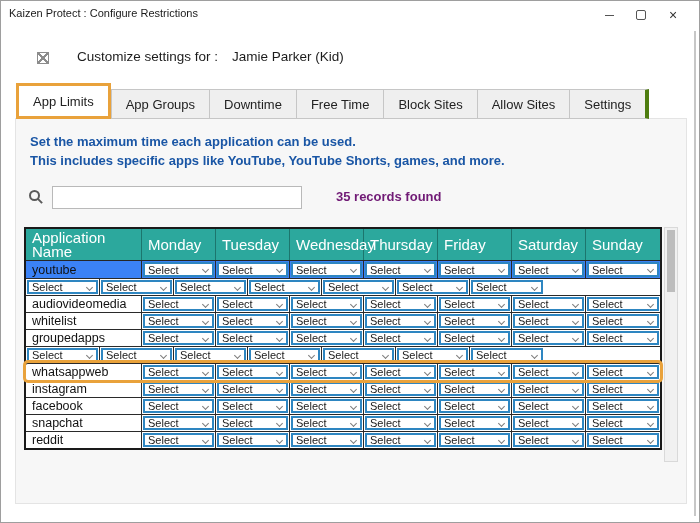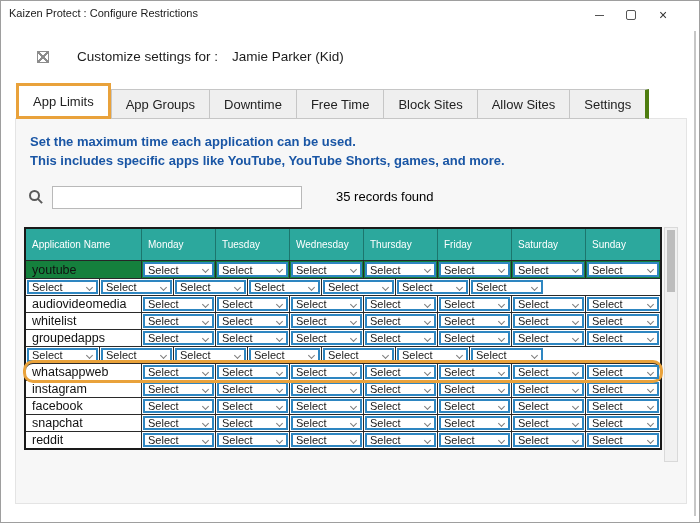--- a/index.html
+++ b/index.html
@@ -1,29 +1,29 @@
 <!DOCTYPE html>
 <html><head>
 <meta charset="utf-8">
 <style>
   * { margin:0; padding:0; box-sizing:border-box; }
   html,body { width:700px; height:523px; background:#fff; font-family:"Liberation Sans", sans-serif; }
   .window { position:absolute; inset:0; width:700px; height:523px; background:#fff; border:1px solid #9e9e9e; overflow:hidden; }
 
   
-  .titlebar { position:absolute; top:0; left:0; right:12px; height:28px; background:#fff; }
+  .titlebar { position:absolute; top:0; left:0; right:2px; height:28px; background:#fff; }
   .window-title { position:absolute; left:8px; top:6px; font-size:11px; color:#1a1a1a; }
   .win-controls { position:absolute; right:8px; top:2px; display:flex; }
   .win-btn { width:32px; height:24px; display:flex; align-items:center; justify-content:center; color:#444; cursor:default; }
   .min-glyph { width:9px; height:1px; background:#555; }
   .max-glyph { width:10px; height:10px; border:1px solid #555; border-radius:2px; }
   .close-glyph { font-size:14px; color:#333; line-height:1; }
 
   
-  .customize { position:absolute; top:48px; left:36px; display:flex; align-items:center; }
+  .customize { position:absolute; top:48px; left:36px; display:flex; align-items:flex-end; }
   .broken-img-icon { width:12px; height:12px; border:1px solid #8c8c8c; background:
       linear-gradient(45deg, transparent 44%, #8c8c8c 44%, #8c8c8c 56%, transparent 56%),
       linear-gradient(-45deg, transparent 44%, #8c8c8c 44%, #8c8c8c 56%, transparent 56%); }
   .customize-label { margin-left:28px; font-size:13.5px; color:#1c1c1c; }
   .profile-name { margin-left:14px; font-size:13.5px; color:#1c1c1c; }
 
   
   .tabbar { position:absolute; top:88px; left:15px; height:30px; display:flex; align-items:flex-end; z-index:5; }
   .tab { height:30px; padding:0 14px; display:flex; align-items:center; font-size:13px; color:#222;
          background:#efefef; border:1px solid #c6c6c6; border-right:none; white-space:nowrap; cursor:default; }
@@ -32,33 +32,33 @@
 
   
   .panel { position:absolute; top:117px; left:14px; width:672px; height:386px; background:#f7f7f7; border:1px solid #e4e4e4; }
   .desc { position:absolute; top:13px; left:14px; font-size:13px; font-weight:bold; color:#1A56A5; line-height:19px; }
 
   
   .search-row { position:absolute; top:67px; left:0; right:0; height:24px; }
   .search-icon { position:absolute; left:13px; top:4px; width:11px; height:11px; border:2px solid #5a5a5a; border-radius:50%; }
   .search-icon::after { content:''; position:absolute; width:6px; height:2px; background:#5a5a5a; transform:rotate(45deg); right:-5px; bottom:-3px; }
   .search-input { position:absolute; left:36px; top:0; width:250px; height:23px; border:1px solid #b9b9b9; background:#fff; font-size:12px; padding:0 6px; outline:none; }
-  .records { position:absolute; left:320px; top:3px; font-size:13px; font-weight:normal; color:#000000; }
+  .records { position:absolute; left:320px; top:3px; font-size:13px; font-weight:bold; color:#701a75; }
 
   
   .app-table { position:absolute; left:8px; top:108px; width:638px; border:2px solid #1a1a1a; background:#fff; }
   .thead { display:flex; background:#2CA89D; border-bottom:1px solid #262626; }
-  .th { color:#fff; font-size:10px; line-height:14px; padding-left:6px; display:flex; align-items:center; border-right:1px solid #1c766d; height:31px; }
+  .th { color:#fff; font-size:15px; line-height:14px; padding-left:6px; display:flex; align-items:center; border-right:1px solid #1c766d; height:31px; }
   .th:last-child { border-right:none; }
   .col-app { width:116px; }
   .col-day { width:74px; }
   .trow { display:flex; height:17px; background:#fff; }
   .trow + .trow { border-top:1px solid #2a2a2a; }
-  .trow.hl { background:#15803d; }
-  .trow.annot { box-shadow:0 0 0 3px #E9A23B; position:relative; z-index:3; border-radius:7px; }
+  .trow.hl { background:#3b82f6; }
+  .trow.annot { box-shadow:0 0 0 3px #E9A23B; position:relative; z-index:3; border-radius:2px; }
   .td { border-right:1px solid #2a2a2a; height:100%; }
   .td:last-child { border-right:none; }
   .td-app { display:flex; align-items:center; padding-left:6px; font-size:12.5px; color:#111; }
   .td-day { padding:1px; }
   .select { height:100%; width:100%; border:2px solid #2e86c1; background:#fff; display:flex; align-items:center; padding-left:3px; font-size:11px; color:#1b1b1b; position:relative; cursor:default; }
   .chev { position:absolute; right:4px; top:3px; width:5px; height:5px; border-right:1.5px solid #7d7d7d; border-bottom:1.5px solid #7d7d7d; transform:rotate(45deg); }
 
   
   .tbl-scrollbar { position:absolute; left:648px; top:108px; width:14px; height:235px; background:#f1f1f1; border:1px solid #d9d9d9; }
   .tbl-thumb { position:absolute; left:2px; top:2px; width:8px; height:62px; background:#bdbdbd; }

